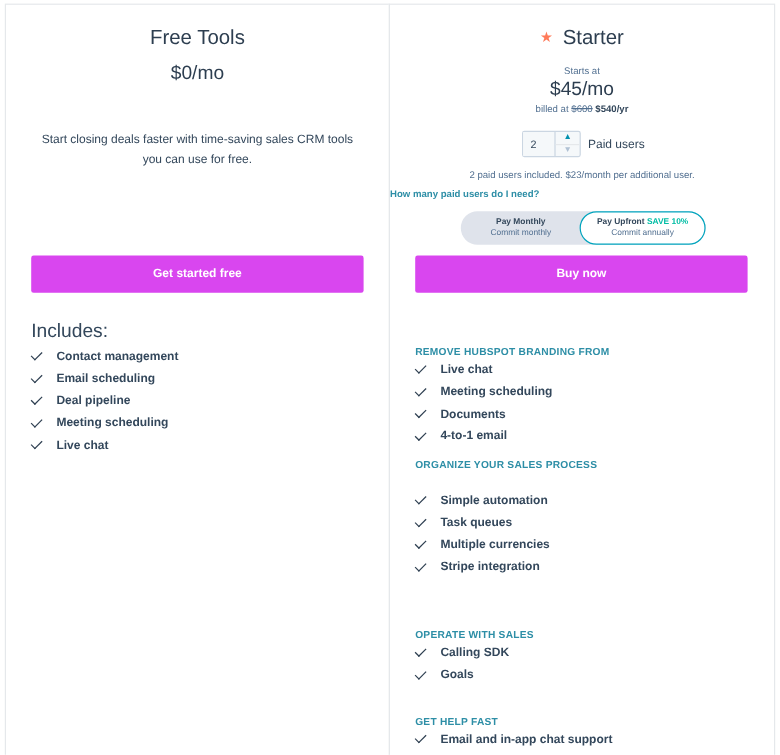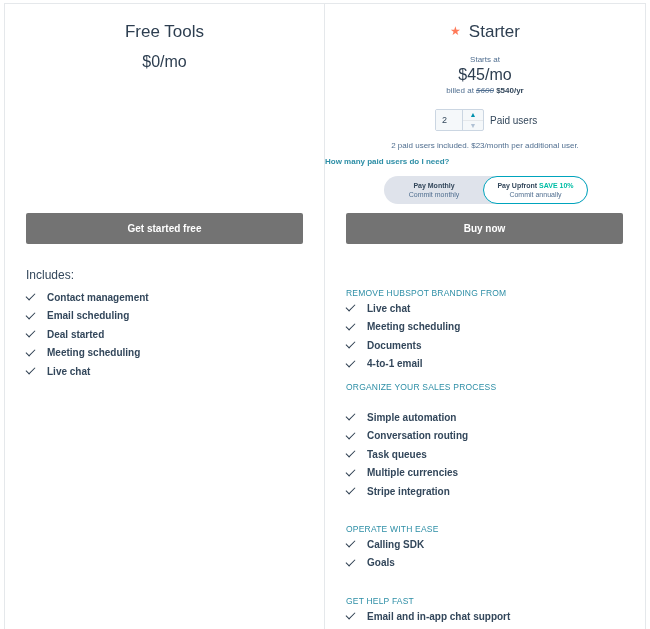--- a/index.html
+++ b/index.html
@@ -20,38 +20,38 @@
   .price-big {
     position: absolute; left: 0; right: 0; text-align: center;
     font-size: 16px; color: #2d3e50;
   }
   .desc {
     position: absolute; left: 24px; right: 24px; text-align: center;
     font-size: 10px; line-height: 17px; color: #33475b; top: 104px;
   }
   .cta {
     position: absolute; left: 21px; width: 277px; height: 31px; top: 209px;
-    background: #737373; color: #fff; border: none; border-radius: 2px;
+    background: #d946ef; color: #fff; border: none; border-radius: 2px;
     font-size: 10px; font-weight: 700; text-align: center; line-height: 31px;
     font-family: "Liberation Sans", sans-serif; cursor: pointer;
   }
-  .includes { position: absolute; left: 21px; top: 264px; font-size: 12px; color: #33475b; }
+  .includes { position: absolute; left: 21px; top: 264px; font-size: 16px; color: #33475b; }
   .features { position: absolute; left: 21px; list-style: none; font-weight: bold; }
   .features li { height: 18.5px; font-size: 10px; color: #33475b; display: flex; align-items: center; }
   .check {
     display: inline-block; width: 9px; height: 5px; margin-right: 12px; margin-top: -3px;
     border-left: 1.6px solid #2d3e50; border-bottom: 1.6px solid #2d3e50;
     transform: rotate(-45deg);
   }
 
   
   .star { color: #ff7a59; font-size: 12px; margin-right: 8px; vertical-align: 2px; }
   .starts-at { position: absolute; left: 0; right: 0; top: 51px; text-align: center; font-size: 8px; color: #516f90; }
   .billed { position: absolute; left: 0; right: 0; top: 82px; text-align: center; font-size: 8px; color: #516f90; }
-  .billed s { color: #516f90; font-style: italic; }
+  .billed s { color: #516f90; }
   .billed b { color: #33475b; }
 
   .users-row { position: absolute; top: 105px; left: 110px; display: flex; align-items: center; }
   .stepper { display: flex; border: 1px solid #cbd6e2; border-radius: 2px; height: 22px; background: #f5f8fa; }
   .stepper input {
     width: 27px; height: 20px; border: none; background: #f5f8fa; font-size: 9px; color: #33475b;
     padding-left: 6px; font-family: "Liberation Sans", sans-serif; border-right: 1px solid #cbd6e2; outline: none;
   }
   .arrows { display: flex; flex-direction: column; width: 20px; }
   .arrows span { flex: 1; display: flex; align-items: center; justify-content: center; font-size: 7px; line-height: 1; }
@@ -67,42 +67,43 @@
   .toggle .opt.monthly { left: 0; width: 100px; color: #33475b; }
   .toggle .opt.upfront {
     left: 99px; width: 105px; background: #fff; border: 1px solid #00a4bd; border-radius: 14px; color: #33475b;
   }
   .opt .t1 { font-weight: 700; }
   .opt .save { color: #00bda5; font-weight: 700; }
   .opt .t2 { color: #516f90; }
 
   .plus-line { position: absolute; left: 21px; top: 266px; font-size: 9.5px; color: #33475b; }
   .plus-line .hl { color: #2d8ea6; font-weight: 700; }
-  .section-head { position: absolute; left: 21px; font-size: 8.5px; font-weight: 400; color: #2d8ea6; letter-spacing: 0.2px; }
+  .section-head { position: absolute; left: 21px; font-size: 8.5px; font-weight: 700; color: #2d8ea6; letter-spacing: 0.2px; }
 </style>
 </head>
 <body>
 
 <div class="card left">
   <div class="title">Free Tools</div>
   <div class="price-big" style="top:49px;">$0/mo</div>
+  <div class="desc">Start closing deals faster with time-saving sales CRM tools you can use for free.</div>
   <button class="cta">Get started free</button>
   <div class="includes">Includes:</div>
   <ul class="features" style="top:284px;">
     <li>
         <span class="check"></span>
         <span>Contact management</span>
       </li>
     <li>
         <span class="check"></span>
         <span>Email scheduling</span>
       </li>
     <li>
         <span class="check"></span>
-        <span>Deal started</span>
+        <span>Deal pipeline</span>
       </li>
     <li>
         <span class="check"></span>
         <span>Meeting scheduling</span>
       </li>
     <li>
         <span class="check"></span>
         <span>Live chat</span>
       </li>
   </ul>
@@ -169,37 +170,33 @@
   </ul>
 
   <div class="section-head" style="top:378px;">ORGANIZE YOUR SALES PROCESS</div>
   <ul class="features" style="top:404px;">
     <li>
         <span class="check"></span>
         <span>Simple automation</span>
       </li>
     <li>
         <span class="check"></span>
-        <span>Conversation routing</span>
-      </li>
-    <li>
-        <span class="check"></span>
         <span>Task queues</span>
       </li>
     <li>
         <span class="check"></span>
         <span>Multiple currencies</span>
       </li>
     <li>
         <span class="check"></span>
         <span>Stripe integration</span>
       </li>
   </ul>
 
-  <div class="section-head" style="top:520px;">OPERATE WITH EASE</div>
+  <div class="section-head" style="top:520px;">OPERATE WITH SALES</div>
   <ul class="features" style="top:531px;">
     <li>
         <span class="check"></span>
         <span>Calling SDK</span>
       </li>
     <li>
         <span class="check"></span>
         <span>Goals</span>
       </li>
   </ul>

